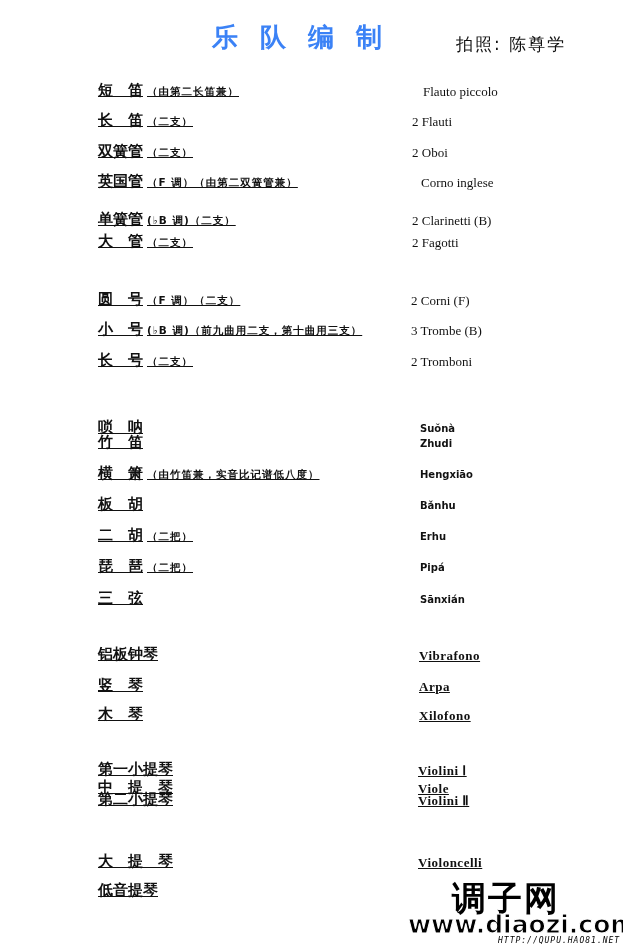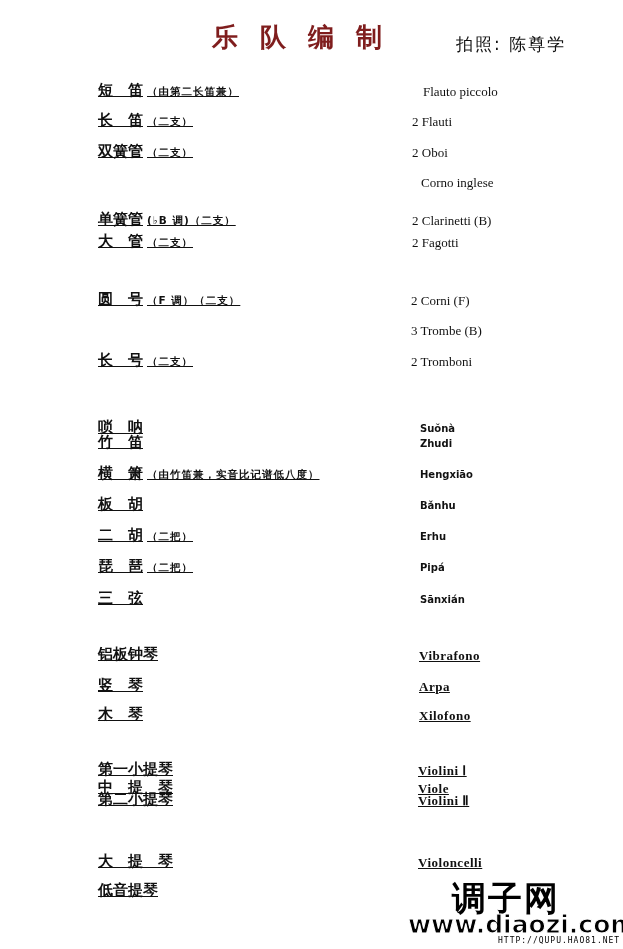--- a/index.html
+++ b/index.html
@@ -1,64 +1,66 @@
 <!DOCTYPE html>
 <html><head>
 <meta charset="utf-8">
 <style>
   html, body { margin:0; padding:0; background:#fff; }
   body { width:623px; height:949px; position:relative; overflow:hidden; font-family:"DejaVu Sans", sans-serif; color:#111; }
-  .title { position:absolute; left:212px; top:20px; font-size:26px; font-weight:bold; letter-spacing:22px; color:#7f1d1d; }
+  .title { position:absolute; left:212px; top:20px; font-size:26px; font-weight:bold; letter-spacing:22px; color:#3b82f6; }
   .credit { position:absolute; left:456px; top:33px; font-size:17px; color:#111; letter-spacing:2px; }
   .row { position:absolute; left:0; width:623px; height:26px; }
   .cn { position:absolute; left:98px; top:0; font-size:15px; font-weight:bold; white-space:nowrap; color:#111;text-decoration:underline; }
   .cn .note { font-size:10.5px; font-weight:bold; letter-spacing:1px; margin-left:4px; }
   .it { position:absolute; top:3px; white-space:nowrap; color:#111; }
   .it.serif { font-family:"Liberation Serif", serif; font-size:13px; }
   .it.sans { font-family:"DejaVu Sans", sans-serif; font-size:10px; top:5px;font-weight:bold; }
   .it.serifb { font-family:"Liberation Serif", serif; font-size:13px; font-weight:bold; letter-spacing:0.5px;text-decoration:underline; }
   .wm1 { position:absolute; left:452px; top:876px; font-size:34px; font-weight:bold; color:#000; letter-spacing:2px; }
   .wm2 { position:absolute; left:408px; top:910px; font-size:25px; font-weight:bold; color:#000; letter-spacing:0px; font-family:"DejaVu Sans", sans-serif; -webkit-text-stroke:1px #fff; }
-  .wm3 { position:absolute; left:498px; top:936px; font-size:8px; color:#000; font-family:"DejaVu Sans Mono", monospace; letter-spacing:1px; }
+  .wm3 { position:absolute; left:498px; top:936px; font-size:8px; color:#000; font-family:"DejaVu Sans Mono", monospace; letter-spacing:1px;font-style:italic; }
 </style>
 </head>
 <body>
 
 <div class="title">乐队编制</div>
 <div class="credit">拍照: 陈尊学</div>
 
 <div class="row" style="top:81px">
   <span class="cn"><span>短　笛</span><span class="note">（由第二长笛兼）</span></span>
   <span class="it serif" style="left:423px">Flauto  piccolo</span>
 </div>
 <div class="row" style="top:111px">
   <span class="cn"><span>长　笛</span><span class="note">（二支）</span></span>
   <span class="it serif" style="left:412px">2 Flauti</span>
 </div>
 <div class="row" style="top:142px">
   <span class="cn"><span>双簧管</span><span class="note">（二支）</span></span>
   <span class="it serif" style="left:412px">2 Oboi</span>
 </div>
 <div class="row" style="top:172px">
+  <span class="cn"><span>英国管</span><span class="note">（F 调）（由第二双簧管兼）</span></span>
   <span class="it serif" style="left:421px">Corno inglese</span>
 </div>
 <div class="row" style="top:210px">
   <span class="cn"><span>单簧管</span><span class="note">(♭B 调)（二支）</span></span>
   <span class="it serif" style="left:412px">2 Clarinetti (B)</span>
 </div>
 <div class="row" style="top:232px">
   <span class="cn"><span>大　管</span><span class="note">（二支）</span></span>
   <span class="it serif" style="left:412px">2 Fagotti</span>
 </div>
 
 <div class="row" style="top:290px">
   <span class="cn"><span>圆　号</span><span class="note">（F 调）（二支）</span></span>
   <span class="it serif" style="left:411px">2 Corni (F)</span>
 </div>
 <div class="row" style="top:320px">
+  <span class="cn"><span>小　号</span><span class="note">(♭B 调)（前九曲用二支，第十曲用三支）</span></span>
   <span class="it serif" style="left:411px">3 Trombe (B)</span>
 </div>
 <div class="row" style="top:351px">
   <span class="cn"><span>长　号</span><span class="note">（二支）</span></span>
   <span class="it serif" style="left:411px">2 Tromboni</span>
 </div>
 
 <div class="row" style="top:418px">
   <span class="cn"><span>唢　呐</span><span class="note"></span></span>
   <span class="it sans" style="left:420px">Suǒnà</span>

